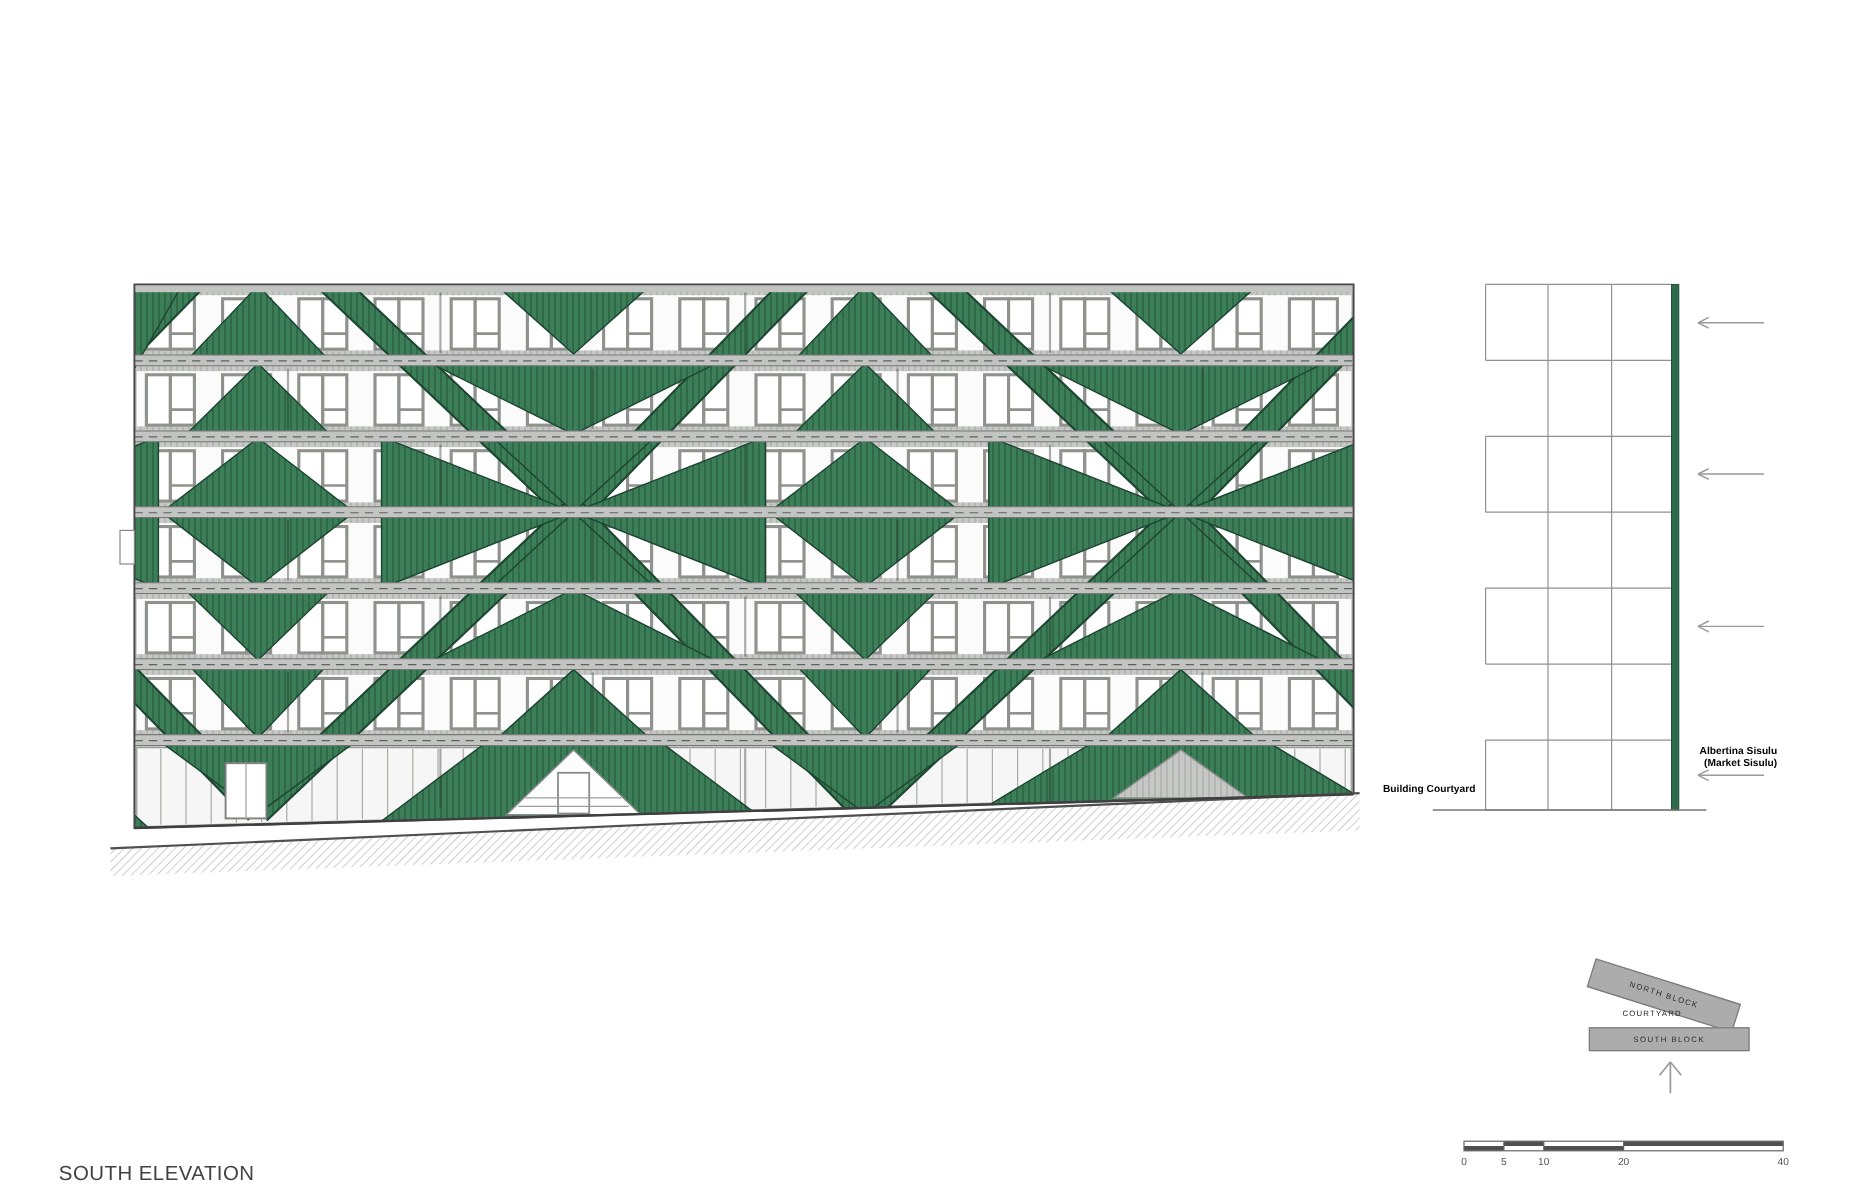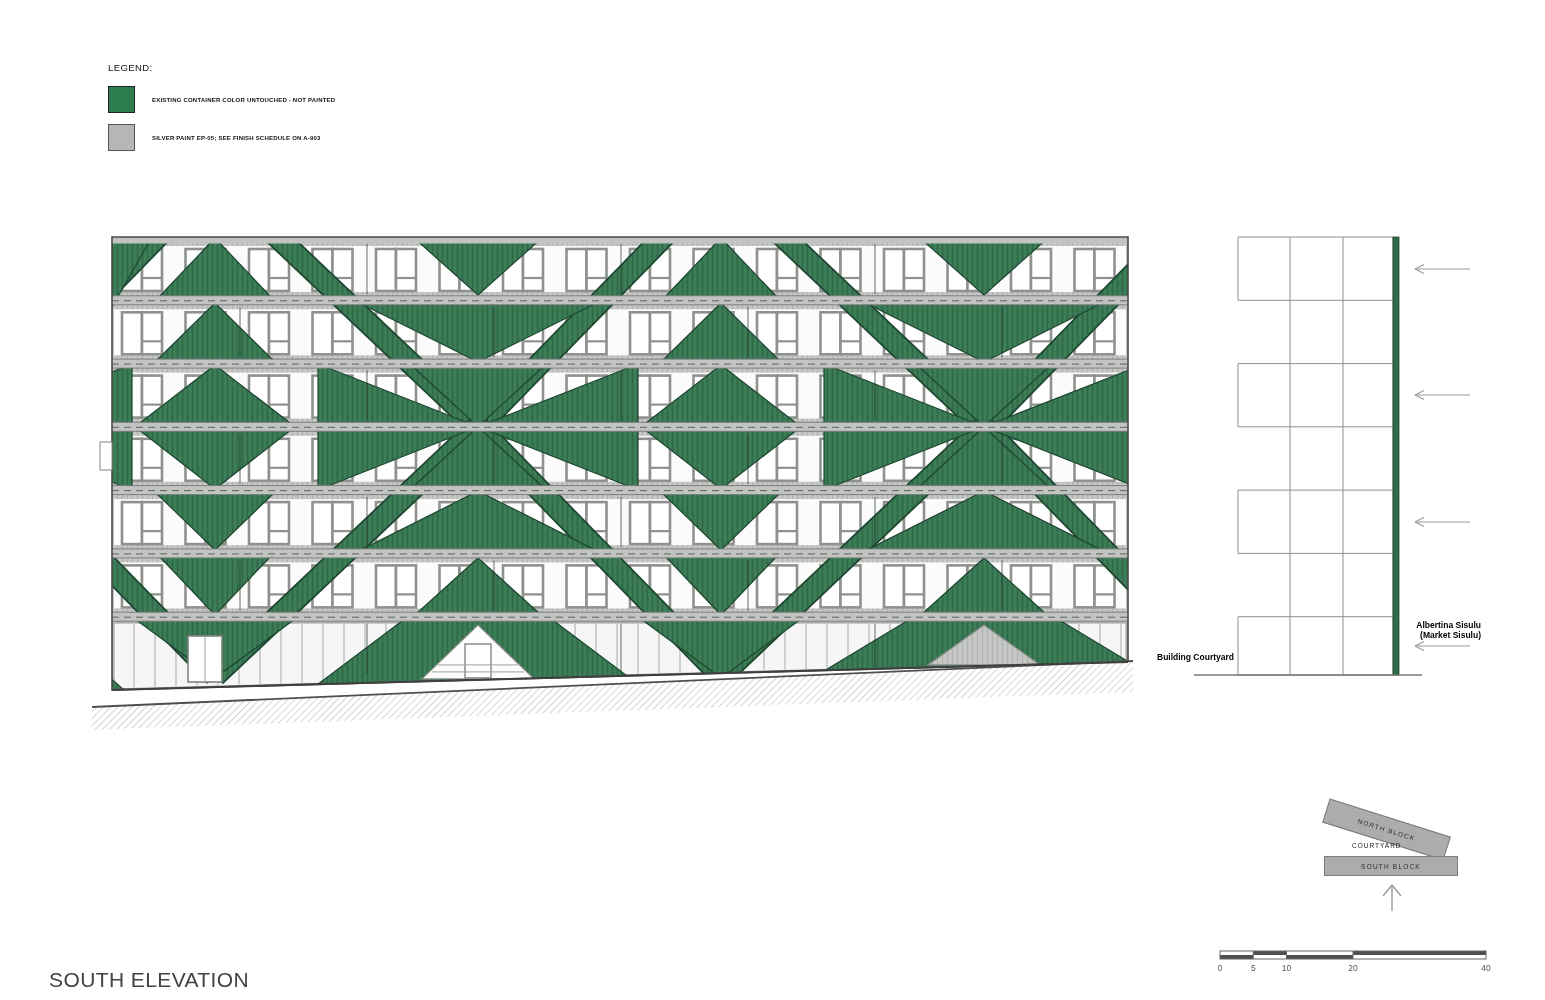--- a/index.html
+++ b/index.html
@@ -7,49 +7,38 @@
         font-family:"Liberation Sans",sans-serif;}
   .abs{position:absolute;}
   
   #legend{left:108px;top:62px;}
   .legend-title{font-size:9.5px;color:#111;letter-spacing:.4px;margin-bottom:13px;}
   .legend-row{display:flex;align-items:center;gap:17px;margin-bottom:11px;}
   .swatch{width:27px;height:27px;box-sizing:border-box;}
   .legend-label{font-size:6px;font-weight:bold;color:#111;letter-spacing:.2px;}
   
   .sec-label{font-size:8.5px;font-weight:bold;color:#000;line-height:10px;}
-  #lbl-courtyard{left:1148px;top:652px;width:86px;text-align:right;}
+  #lbl-courtyard{left:1148px;top:652px;width:86px;text-align:center;}
   #lbl-street{left:1399px;top:620px;width:82px;text-align:right;}
   
   #keyplan{left:1316px;top:786px;width:180px;height:140px;}
   .block-bar{position:absolute;background:#ACACAC;border:1px solid #7C7C7C;box-sizing:border-box;
              font-size:6.5px;letter-spacing:1.2px;color:#2c2c2c;text-align:center;}
   #north-bar{left:10px;top:12px;width:127px;height:25px;line-height:24px;
              transform:rotate(17.5deg);transform-origin:0 50%;}
   #south-bar{left:8px;top:70px;width:134px;height:20px;line-height:19px;}
   #courtyard-lbl{position:absolute;left:36px;top:56px;font-size:6.5px;letter-spacing:1px;color:#222;}
   
-  #sheet-title{left:49px;top:968px;font-size:21px;color:#424242;letter-spacing:.4px;}
+  #sheet-title{left:49px;top:968px;font-size:17px;color:#424242;letter-spacing:.4px;}
 </style>
 </head>
 <body>
 
 <div id="page">
 
-  <div id="legend" class="abs">
-    <div class="legend-title">LEGEND:</div>
-    <div class="legend-row">
-      <div class="swatch" id="swatch-green" style="background: rgb(46, 125, 79); border: 1.5px solid rgb(34, 34, 34);"></div>
-      <div class="legend-label">EXISTING CONTAINER COLOR UNTOUCHED - NOT PAINTED</div>
-    </div>
-    <div class="legend-row">
-      <div class="swatch" id="swatch-silver" style="background: rgb(181, 183, 181); border: 1px solid rgb(85, 85, 85);"></div>
-      <div class="legend-label">SILVER PAINT EP-05; SEE FINISH SCHEDULE ON A-903</div>
-    </div>
-  </div>
 
   <div class="abs" style="left:90px;top:232px;">
     <svg id="facade-svg" width="1045" height="510" viewBox="0 0 1045 510">
         <defs>
           <pattern id="gcorr" width="5" height="10" patternUnits="userSpaceOnUse">
             <rect x="0" y="0" width="5" height="10" fill="#3B7E57"></rect>
             <line x1="2.5" y1="0" x2="2.5" y2="10" stroke="#2F6847" stroke-width="1.6"></line>
           </pattern>
           <pattern id="scorr" width="5" height="10" patternUnits="userSpaceOnUse">
             <rect x="0" y="0" width="5" height="10" fill="#C6C8C6"></rect>

